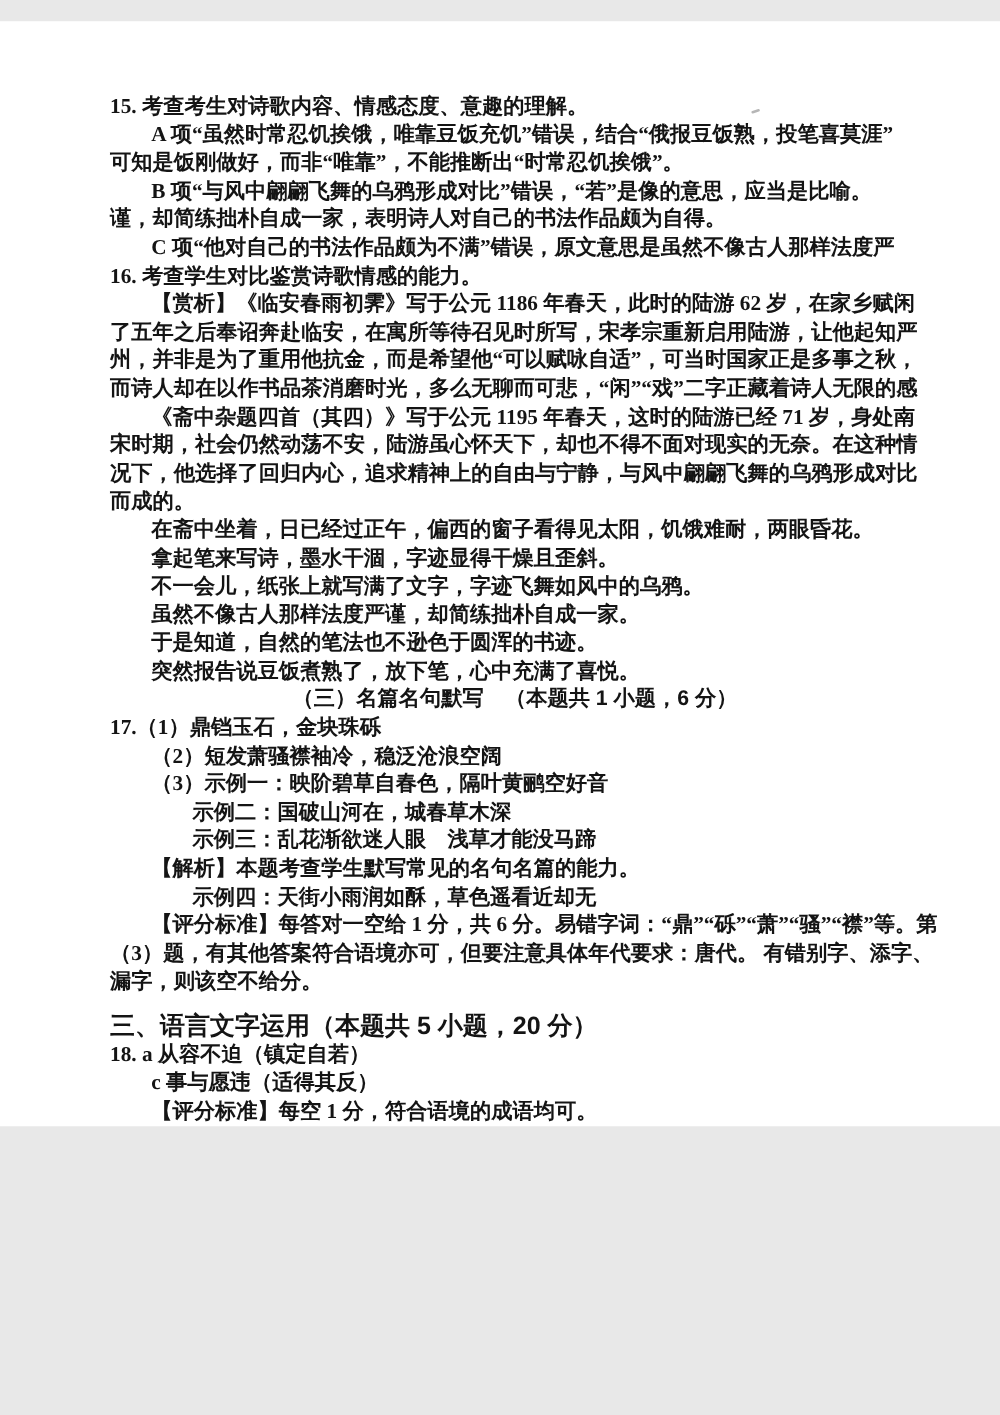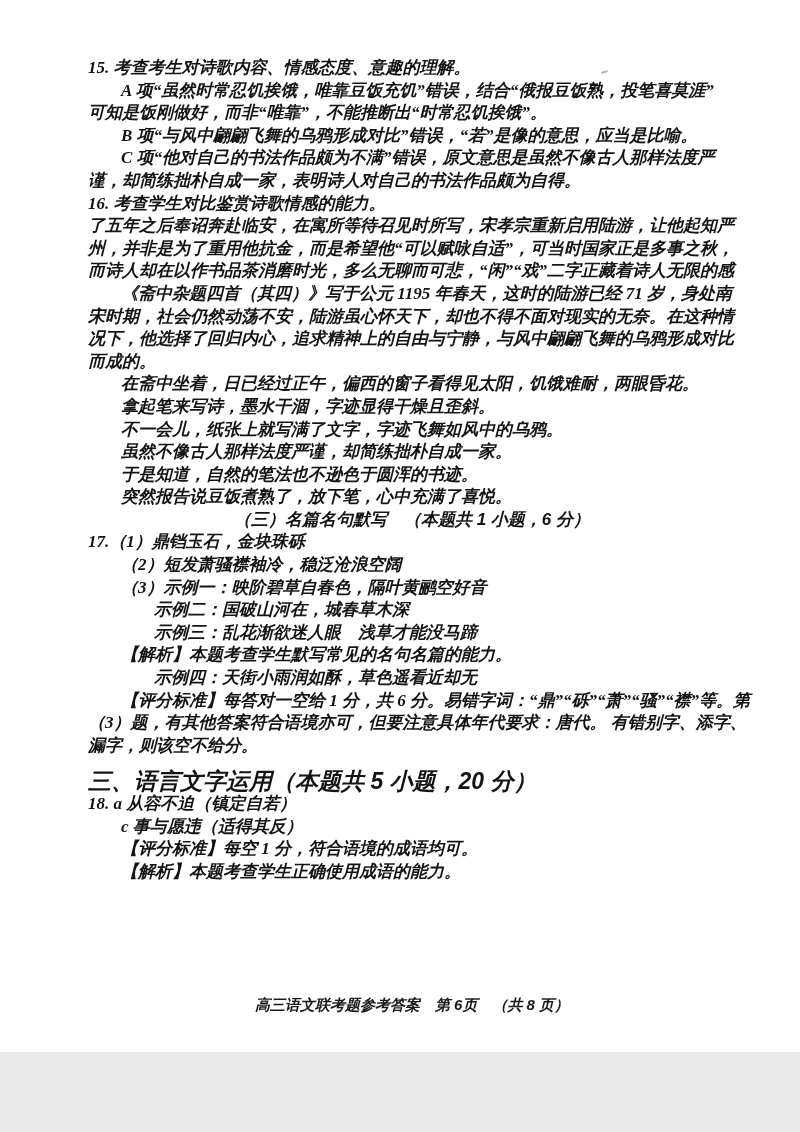--- a/index.html
+++ b/index.html
@@ -3,27 +3,26 @@
 <meta charset="utf-8">
 <style>
   html, body {
     margin: 0;
     padding: 0;
     background: #e8e8e8;
   }
   .page {
     position: relative;
     width: 800px;
-    height: 1052px;
-    margin: 0 auto;
+    height: 884px;
+    margin: 17px auto;
     background: #ffffff;
     overflow: hidden;
     color: #141414;
     font-family: "Liberation Serif", "DejaVu Serif", serif;
-    font-style: italic;
   }
   .content {
     position: absolute;
     top: 57px;
     left: 88px;
     width: 648px;
     font-size: 17px;
     line-height: 22.6px;
   }
   .line {
@@ -32,21 +31,21 @@
     min-height: 22.6px;
     letter-spacing: 0px;
   }
   .ind0 { padding-left: 0; }
   .ind2 { padding-left: 33px; }
   .ind4 { padding-left: 66px; }
   .section-heading {
     margin-top: 13px;
     font-family: "Liberation Sans", "DejaVu Sans", sans-serif;
     font-weight: 700;
-    font-size: 23px;
+    font-size: 20px;
   }
   .subsection-heading {
     font-family: "Liberation Sans", "DejaVu Sans", sans-serif;
     font-weight: 700;
     text-align: center;
   }
   .footer {
     position: absolute;
     top: 996px;
     left: 88px;
@@ -72,23 +71,24 @@
 </head>
 <body>
 
 <div class="page">
   <div class="scan-artifact"></div>
   <div class="content">
       <div class="line ind0">15. 考查考生对诗歌内容、情感态度、意趣的理解。</div>
       <div class="line ind2">A 项“虽然时常忍饥挨饿，唯靠豆饭充饥”错误，结合“俄报豆饭熟，投笔喜莫涯”</div>
       <div class="line ind0">可知是饭刚做好，而非“唯靠”，不能推断出“时常忍饥挨饿”。</div>
       <div class="line ind2">B 项“与风中翩翩飞舞的乌鸦形成对比”错误，“若”是像的意思，应当是比喻。</div>
+      <div class="line ind0">谨，却简练拙朴自成一家，表明诗人对自己的书法作品颇为自得。</div>
       <div class="line ind2">C 项“他对自己的书法作品颇为不满”错误，原文意思是虽然不像古人那样法度严</div>
-      <div class="line ind0">谨，却简练拙朴自成一家，表明诗人对自己的书法作品颇为自得。</div>
       <div class="line ind0">16. 考查学生对比鉴赏诗歌情感的能力。</div>
+      <div class="line ind2">【赏析】《临安春雨初霁》写于公元 1186 年春天，此时的陆游 62 岁，在家乡赋闲</div>
       <div class="line ind0">了五年之后奉诏奔赴临安，在寓所等待召见时所写，宋孝宗重新启用陆游，让他起知严</div>
       <div class="line ind0">州，并非是为了重用他抗金，而是希望他“可以赋咏自适”，可当时国家正是多事之秋，</div>
       <div class="line ind0">而诗人却在以作书品茶消磨时光，多么无聊而可悲，“闲”“戏”二字正藏着诗人无限的感</div>
       <div class="line ind2">《斋中杂题四首（其四）》写于公元 1195 年春天，这时的陆游已经 71 岁，身处南</div>
       <div class="line ind0">宋时期，社会仍然动荡不安，陆游虽心怀天下，却也不得不面对现实的无奈。在这种情</div>
       <div class="line ind0">况下，他选择了回归内心，追求精神上的自由与宁静，与风中翩翩飞舞的乌鸦形成对比</div>
       <div class="line ind0">而成的。</div>
       <div class="line ind2">在斋中坐着，日已经过正午，偏西的窗子看得见太阳，饥饿难耐，两眼昏花。</div>
       <div class="line ind2">拿起笔来写诗，墨水干涸，字迹显得干燥且歪斜。</div>
       <div class="line ind2">不一会儿，纸张上就写满了文字，字迹飞舞如风中的乌鸦。</div>

